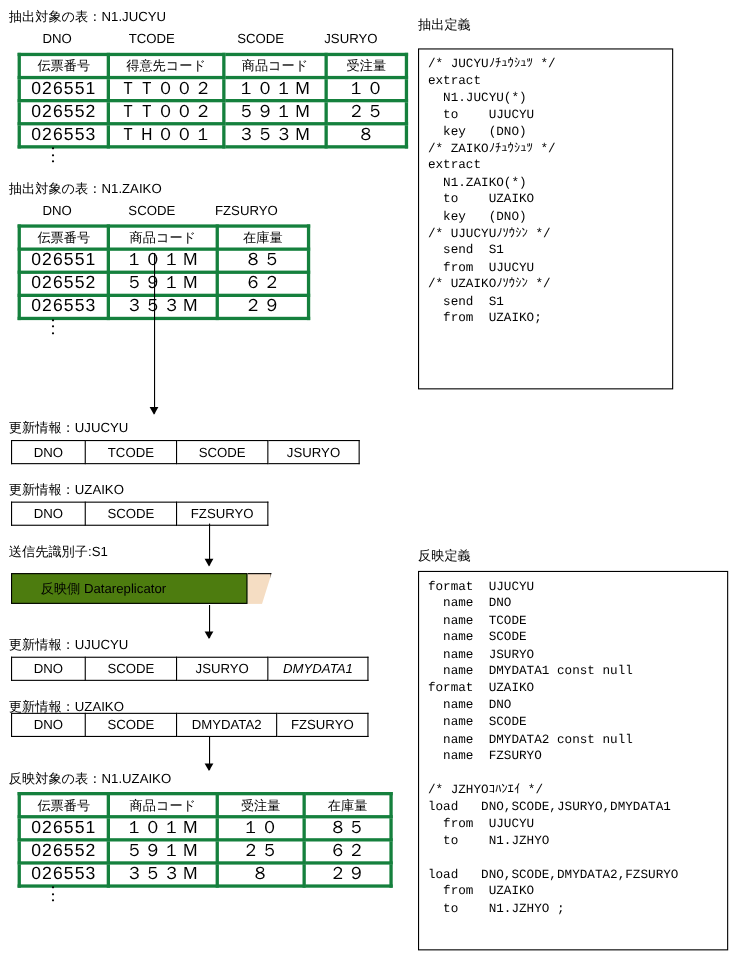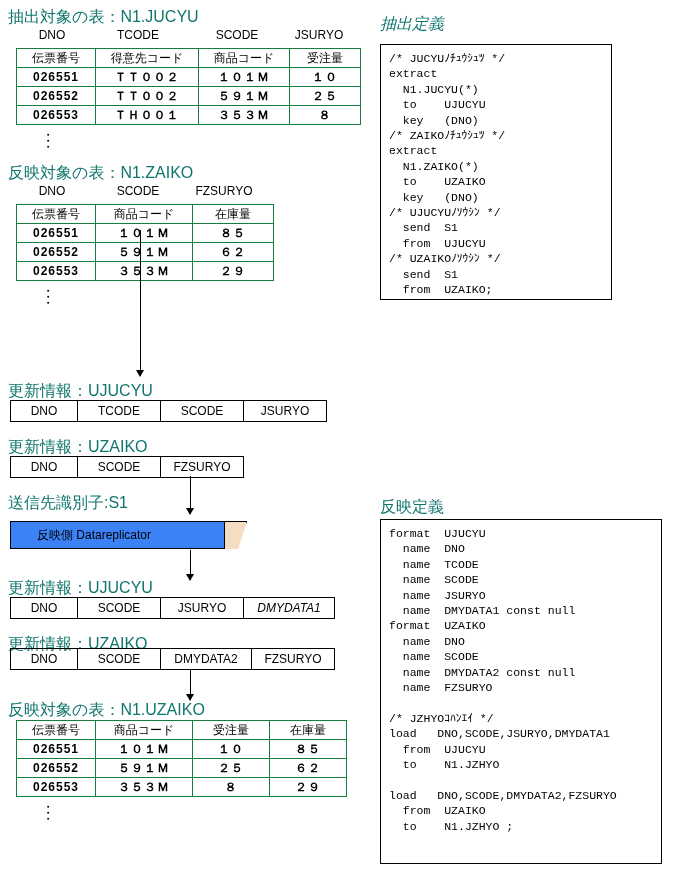--- a/index.html
+++ b/index.html
@@ -11,45 +11,44 @@
     width: 676px;
     height: 880px;
     position: relative;
     font-family: "Liberation Sans", sans-serif;
     font-size: 12px;
     color: #000000;
     overflow: hidden;
   }
   .abs { position: absolute; }
   .lbl {
-    font-size: 16px;
-    color: #0f766e;
+    font-size: 12px;
+    color: #000000;
     white-space: nowrap;
   }
   
   table.grid {
     border-collapse: collapse;
     font-size: 12px;
   }
   table.grid td {
-    border: 1px solid #15803d;
+    border: 3px solid #15803d;
     padding: 1px 4px;
     text-align: center;
     white-space: nowrap;
     height: 16px;
     line-height: 16px;
   }
   table.grid td.hdr {
     font-size: 12px;
     letter-spacing: 0px;
   }
   table.grid td.val {
-    font-size: 12px;
+    font-size: 16px;
     letter-spacing: 1px;
-    font-weight: bold;
   }
   
   .colhdr {
     position: absolute;
     font-size: 12px;
     text-align: center;
     white-space: nowrap;
   }
   
   table.flat {
@@ -96,21 +95,21 @@
   .arrowhead {
     position: absolute;
     width: 0; height: 0;
     border-left: 4px solid transparent;
     border-right: 4px solid transparent;
     border-top: 7px solid #000;
   }
   
   .repl {
     position: absolute;
-    background: #3b82f6;
+    background: #4d7c0f;
     border: 1px solid #000;
     box-sizing: border-box;
     font-size: 12px;
     color: #000;
     padding-left: 26px;
     line-height: 26px;
     height: 28px;
     white-space: nowrap;
   }
   .repl-skew {
@@ -159,21 +158,21 @@
   </tr>
 </tbody>
   </table>
 
 <div class="dots" style="left:42px; top:132px;">
   <span>・</span>
     <span>・</span>
     <span>・</span>
 </div>
 
-<div class="abs lbl" style="left:8px; top:163px;">反映対象の表：N1.ZAIKO</div>
+<div class="abs lbl" style="left:8px; top:163px;">抽出対象の表：N1.ZAIKO</div>
 
 <div class="colhdr" style="left:22px; top:184px; width:60px;">DNO</div>
 <div class="colhdr" style="left:96px; top:184px; width:84px;">SCODE</div>
 <div class="colhdr" style="left:186px; top:184px; width:76px;">FZSURYO</div>
 
 <table class="grid abs" style="left:16px; top:204px;">
   <tbody>
       <tr>
     <td class="hdr" style="width:70px;">伝票番号</td>
     <td class="hdr" style="width:88px;">商品コード</td>
@@ -297,22 +296,22 @@
   </tr>
 </tbody>
   </table>
 
 <div class="dots" style="left:42px; top:804px;">
   <span>・</span>
     <span>・</span>
     <span>・</span>
 </div>
 
-<div class="abs lbl" style="left:380px; top:14px;font-style:italic;">抽出定義</div>
-<div class="codebox" style="left:380px; top:44px; width:232px; height:256px;">/* JUCYUﾉﾁｭｳｼｭﾂ */
+<div class="abs lbl" style="left:380px; top:14px;">抽出定義</div>
+<div class="codebox" style="left:380px; top:44px; width:232px; height:310px;">/* JUCYUﾉﾁｭｳｼｭﾂ */
 extract
   N1.JUCYU(*)
   to    UJUCYU
   key   (DNO)
 /* ZAIKOﾉﾁｭｳｼｭﾂ */
 extract
   N1.ZAIKO(*)
   to    UZAIKO
   key   (DNO)
 /* UJUCYUﾉｿｳｼﾝ */

